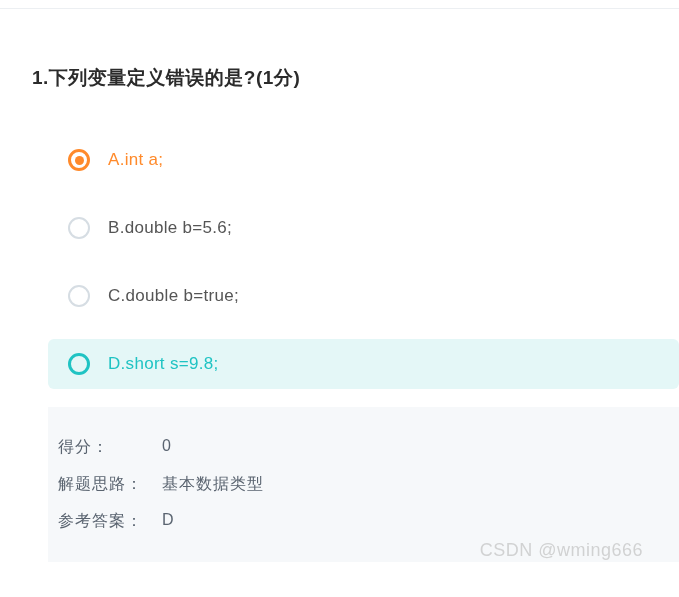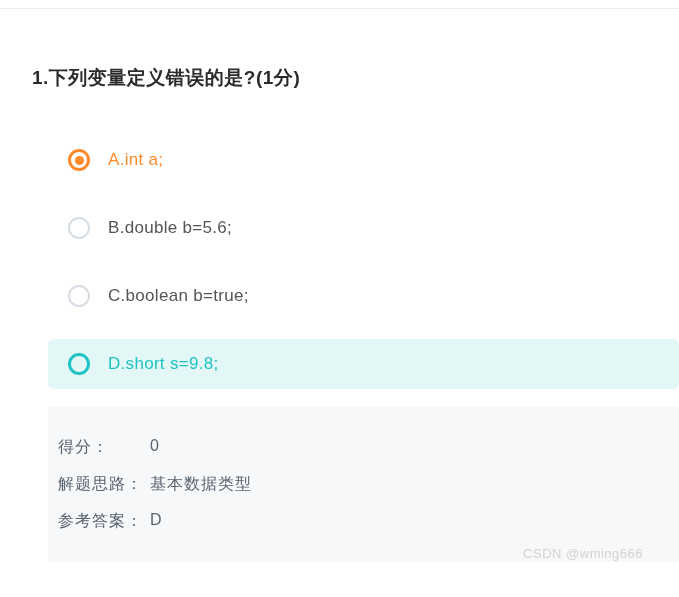--- a/index.html
+++ b/index.html
@@ -62,33 +62,33 @@
     background: #ff8a2b;
   }
   .radio.highlighted { border-color: #1fc3c3; border-width: 3px; }
   .answer-panel {
     margin: 12px 0 0 48px;
     background: #f6f8fa;
     padding: 22px 10px 22px 10px;
   }
   .answer-row {
     display: flex;
-    gap: 2px;
+    gap: 14px;
     padding: 8px 0;
     font-size: 16px;
     color: #5a6470;
     letter-spacing: 1px;
   }
   .answer-row .label { min-width: 90px; }
   .watermark {
     position: absolute;
     right: 36px;
     bottom: 36px;
     color: #b9b9b9;
-    font-size: 13px;
+    font-size: 18px;
     opacity: 0.6;
     letter-spacing: 0.5px;
     pointer-events: none;
   }
 </style>
 </head>
 <body>
 
 <div class="top-divider"></div>
 
@@ -103,21 +103,21 @@
     <span class="option-label">A.int a;</span>
   </div>
 
   <div class="option-row">
     <span class="radio"></span>
     <span class="option-label">B.double b=5.6;</span>
   </div>
 
   <div class="option-row">
     <span class="radio"></span>
-    <span class="option-label">C.boolean b=true;</span>
+    <span class="option-label">C.double b=true;</span>
   </div>
 
   <div class="option-row highlighted">
     <span class="radio highlighted"></span>
     <span class="option-label">D.short s=9.8;</span>
   </div>
 
 </div>
 
 <div class="answer-panel">

